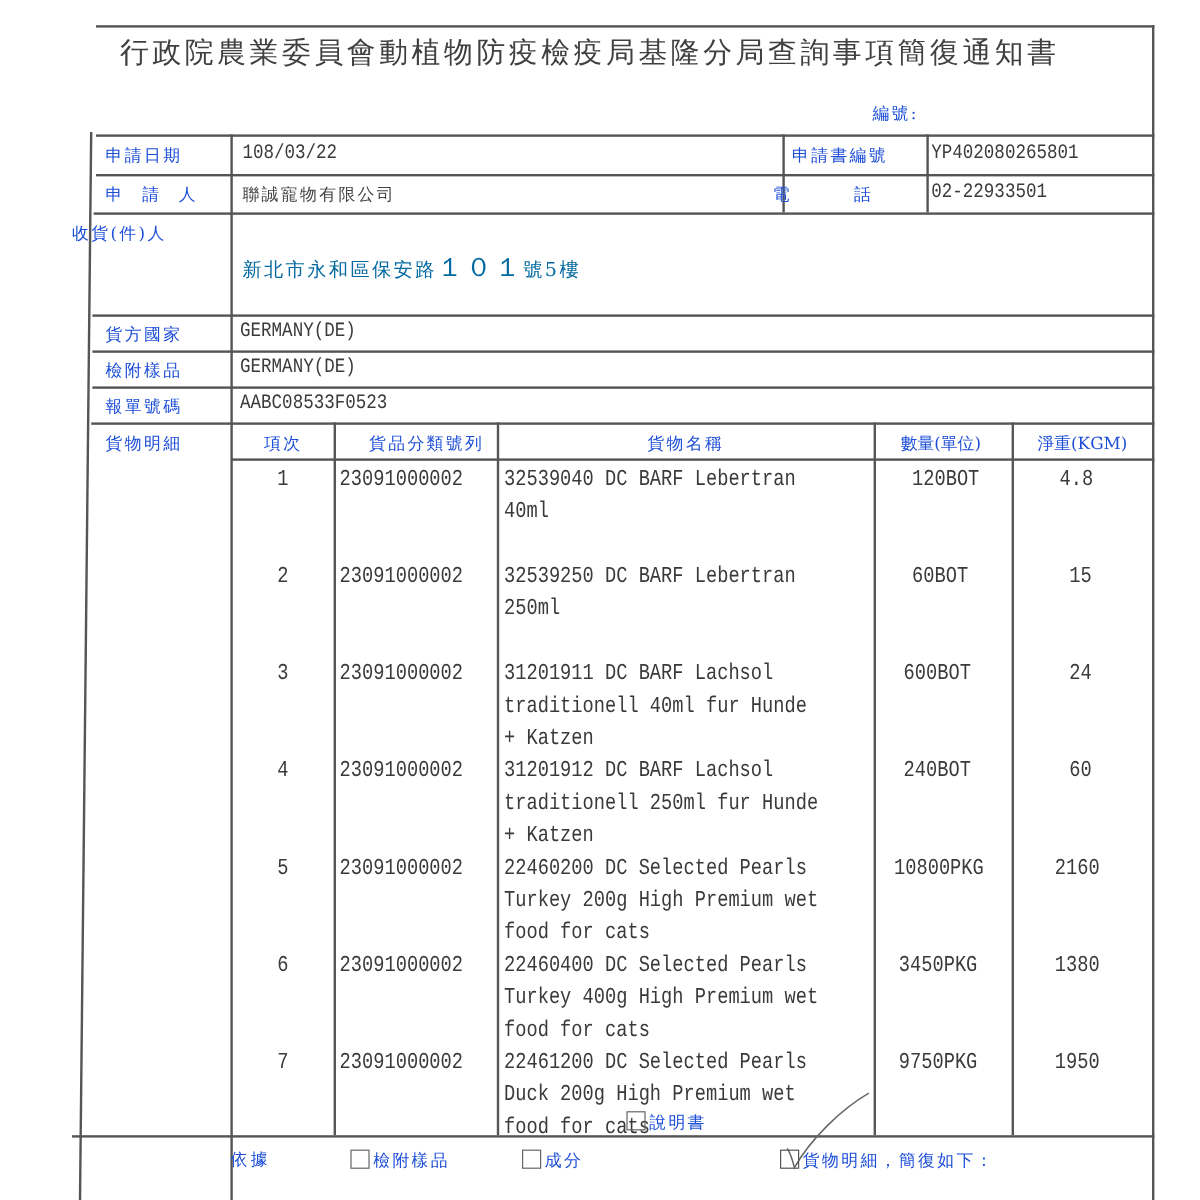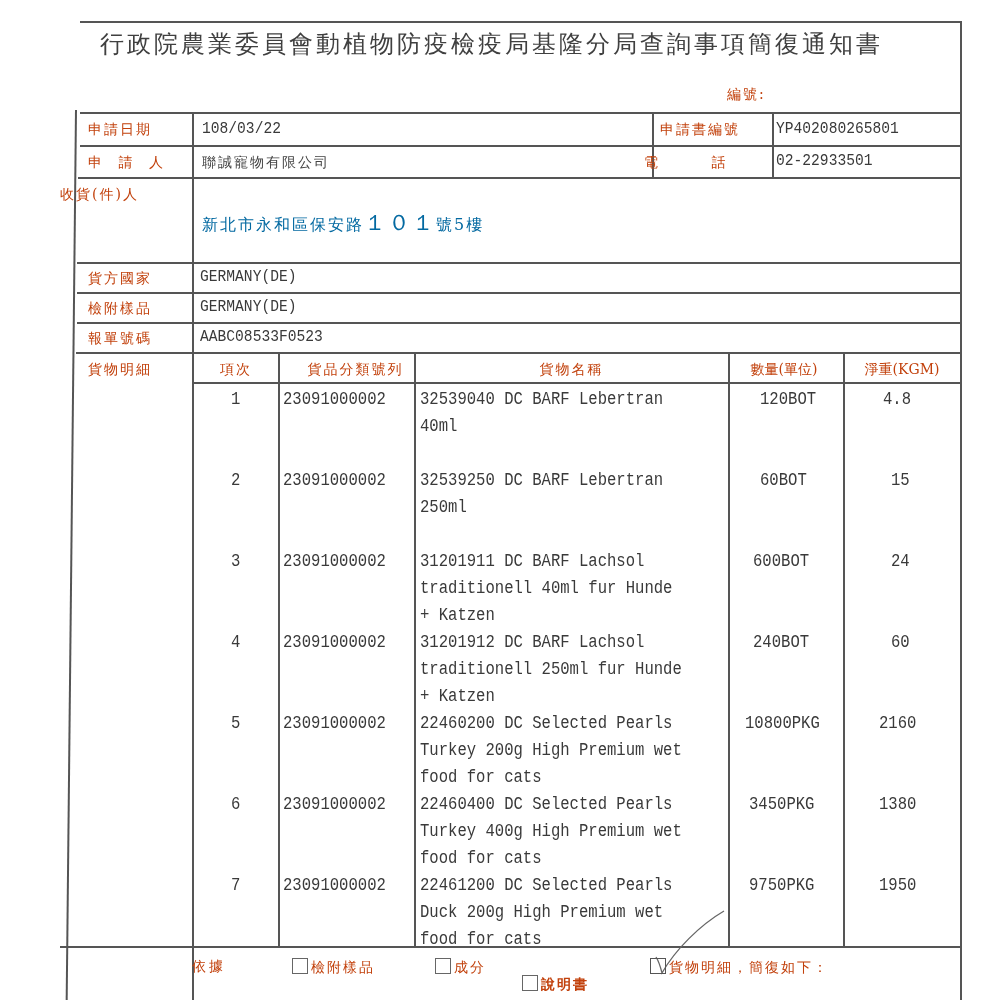--- a/index.html
+++ b/index.html
@@ -3,21 +3,21 @@
 <meta charset="utf-8">
 <style>
   html, body { margin: 0; padding: 0; background: #ffffff; }
   body { width: 1000px; height: 1000px; position: relative; overflow: hidden;
          font-family: "Liberation Serif", "DejaVu Serif", serif; color: #3a3a3a; }
   .abs { position: absolute; }
   .hl { position: absolute; height: 0; border-top: 2px solid #555; }
   .vl { position: absolute; width: 0; border-left: 2px solid #555; }
   .title { left: 100px; top: 28px; width: 840px; font-size: 24px; letter-spacing: 3px;
            color: #404040; font-family: "DejaVu Serif", serif; white-space: nowrap; }
-  .lbl { font-family: "DejaVu Serif", serif; font-size: 14px; color: #c2410c; letter-spacing: 2px; white-space: nowrap; }
+  .lbl { font-family: "DejaVu Serif", serif; font-size: 14px; color: #1d4ed8; letter-spacing: 2px; white-space: nowrap; }
   .val { font-family: "Liberation Mono", "DejaVu Sans Mono", monospace; font-size: 17px; color: #3a3a3a; white-space: nowrap; transform: scaleX(0.86); transform-origin: left center; }
   .cell { font-family: "Liberation Mono", "DejaVu Sans Mono", monospace; font-size: 19px; line-height: 27px; color: #3a3a3a; white-space: pre; transform: scaleX(0.82); transform-origin: left top; }
   .center { text-align: center; }
   .addr { font-family: "DejaVu Serif", serif; font-size: 16px; color: #0369a1; letter-spacing: 2px; }
   .addr big { font-size: 22px; }
   .cb { display: inline-block; width: 14px; height: 14px; border: 1px solid #666; vertical-align: -2px; margin-right: 3px; }
 </style>
 </head>
 <body>
 
@@ -154,18 +154,18 @@
   <path d="M84 6 C60 20, 35 45, 22 68 C20 60, 18 55, 16 52" stroke="#666" stroke-width="1.3" fill="none"></path>
 </svg>
 
 <div class="abs lbl" style="left:192px; top:958px; letter-spacing:3px;">依據</div>
 <div class="abs lbl" style="left:292px; top:958px;">
   <span class="cb"></span><span>檢附樣品</span>
 </div>
 <div class="abs lbl" style="left:435px; top:958px;">
   <span class="cb"></span><span>成分</span>
 </div>
-<div class="abs lbl" style="left:522px; top:975px;font-weight:bold;">
+<div class="abs lbl" style="left:522px; top:926px;">
   <span class="cb"></span><span>說明書</span>
 </div>
 <div class="abs lbl" style="left:650px; top:958px;">
   <span class="cb" style="border-color:#555;"></span><span>貨物明細</span><span>，簡復如下：</span>
 </div>
 
 </body></html>

